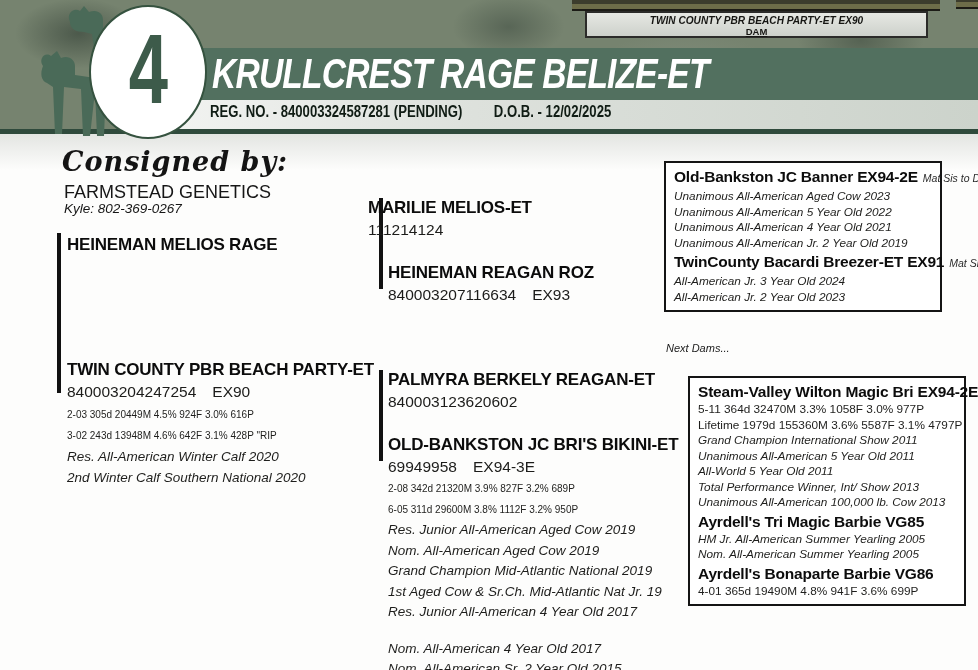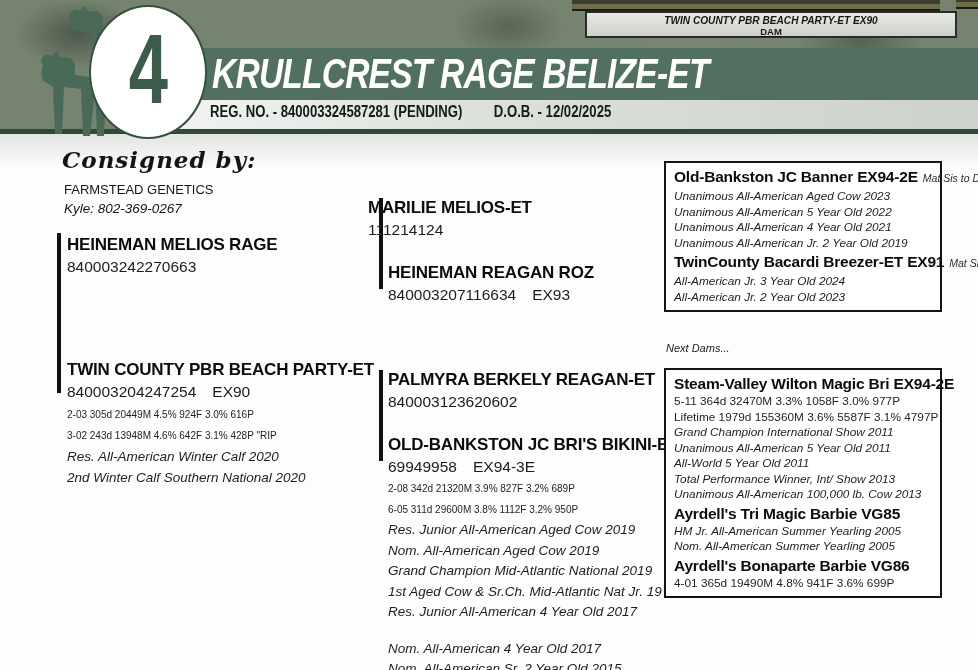--- a/index.html
+++ b/index.html
@@ -28,60 +28,60 @@
     font-size:43px; font-weight:bold; font-style:italic; white-space:nowrap;
     letter-spacing:-1px; transform:scaleX(.78); transform-origin:left top; line-height:52px; }
   .regline { position:absolute; left:210px; top:103px; z-index:3; color:#101c14;
     font-size:16px; font-weight:bold; white-space:nowrap; letter-spacing:0px;
     transform:scaleX(.82); transform-origin:left top; }
   .regline .dob { margin-left:34px; }
 
   .photo-strip { position:absolute; left:572px; top:0; width:368px; height:11px; z-index:2;
     background:#3c3d2d; border-bottom:2px solid #1c1c16; box-shadow:inset 0 -5px 0 #6d6d49; }
   .photo-strip.right { left:956px; width:22px; height:9px; }
-  .caption-box { position:absolute; left:585px; top:11px; width:372px; height:27px; z-index:2;
+  .caption-box { position:absolute; left:585px; top:11px; width:343px; height:27px; z-index:2;
     background:linear-gradient(#e6e8e3,#cdd1cb); border:2px solid #2b2b29; text-align:center; color:#161613; }
   .caption-box .cap1 { font-size:11px; font-weight:bold; font-style:italic; line-height:13px; margin-top:1px;
     transform:scaleX(.92); transform-origin:center; white-space:nowrap; }
   .caption-box .cap2 { font-size:9.5px; font-weight:bold; line-height:10px;text-decoration:underline; }
 
   .cow { position:absolute; left:36px; top:4px; z-index:3; }
   .lot-ellipse { position:absolute; left:89px; top:5px; width:118px; height:134px; z-index:4;
     background:#fff; border:2px solid #35523f; border-radius:50%;
     display:flex; align-items:center; justify-content:center; }
   .lot-num { font-size:98px; font-weight:bold; color:#3d5b4a; line-height:98px;
     transform:scaleX(.72); transform-origin:center; padding-bottom:6px; }
 
   
   .body-fade { position:absolute; left:0; top:134px; width:978px; height:36px;
     background:linear-gradient(#e3e5e2,rgba(255,255,255,0)); z-index:0; }
 
   .script-label { position:absolute; left:62px; top:146px; font-family:"DejaVu Serif", serif;
-    font-style:italic; font-weight:bold; font-size:23px; color:#141414; letter-spacing:1px; }
-  .consignor-name { position:absolute; left:64px; top:182px; font-size:13px; color:#161616; }
+    font-style:italic; font-weight:bold; font-size:27px; color:#141414; letter-spacing:1px; }
+  .consignor-name { position:absolute; left:64px; top:182px; font-size:18px; color:#161616; }
   .consignor-contact { position:absolute; left:64px; top:201px; font-size:13.5px; font-style:italic; color:#161616; }
 
   .vbar { position:absolute; width:4px; background:#111; }
   .bar-parents { left:57px; top:233px; height:160px; }
   .bar-gp1 { left:379px; top:198px; height:91px; }
   .bar-gp2 { left:379px; top:370px; height:91px; }
 
   .ped-block { position:absolute; }
   .ped-name { font-size:17px; font-weight:bold; color:#0c0c0c; white-space:nowrap; letter-spacing:-0.2px; }
   .ped-reg  { font-size:15.5px; color:#1c1c1a; margin-top:3px; white-space:nowrap; }
   .ped-reg .score { margin-left:16px; }
   .ped-rec  { font-size:10px; color:#1e1e1c; line-height:21px; white-space:nowrap; }
   .ped-hon  { font-size:13.5px; font-style:italic; color:#1e1e1c; line-height:21px; white-space:nowrap; }
   .recs { margin-top:3px; }
 
   
   .side-box { position:absolute; left:664px; width:278px; background:#fff;
     border:2.5px solid #141414; padding:3px 8px 5px 8px; }
   .box-mat { top:161px; }
-  .box-next { top:368px; }
+  .box-next { top:376px;margin-left:24px; }
   .sb-name { font-size:15.5px; font-weight:bold; color:#0c0c0c; line-height:21px; white-space:nowrap; letter-spacing:-0.2px; }
   .sb-tag { font-size:10.5px; font-weight:normal; font-style:italic; color:#2a2a2a; margin-left:5px; letter-spacing:0; }
   .sb-hon { font-size:11.8px; font-style:italic; color:#1e1e1c; line-height:15.5px; white-space:nowrap; }
   .sb-rec { font-size:11.8px; color:#1e1e1c; line-height:15.5px; white-space:nowrap; }
   .next-dams-label { position:absolute; left:666px; top:342px; font-size:11px; font-style:italic; color:#1b1b1b; }
 </style>
 </head>
 <body>
 
 <div class="page">
@@ -119,21 +119,20 @@
   <div class="script-label">Consigned by:</div>
   <div class="consignor-name">FARMSTEAD GENETICS</div>
   <div class="consignor-contact">Kyle: 802-369-0267</div>
 
   <div class="vbar bar-parents"></div>
   <div class="vbar bar-gp1"></div>
   <div class="vbar bar-gp2"></div>
 
   <div class="ped-block" style="left:67px; top:235px;">
     <div class="ped-name">HEINEMAN MELIOS RAGE</div>
-    <div class="ped-reg"><span>840003242270663</span></div>
   </div>
 
   <div class="ped-block" style="left:67px; top:360px;">
     <div class="ped-name">TWIN COUNTY PBR BEACH PARTY-ET</div>
     <div class="ped-reg">
       <span>840003204247254</span><span class="score">EX90</span>
     </div>
     <div class="recs">
       <div class="ped-rec">2-03 305d 20449M 4.5% 924F 3.0% 616P</div>
       <div class="ped-rec">3-02 243d 13948M 4.6% 642F 3.1% 428P "RIP</div>

